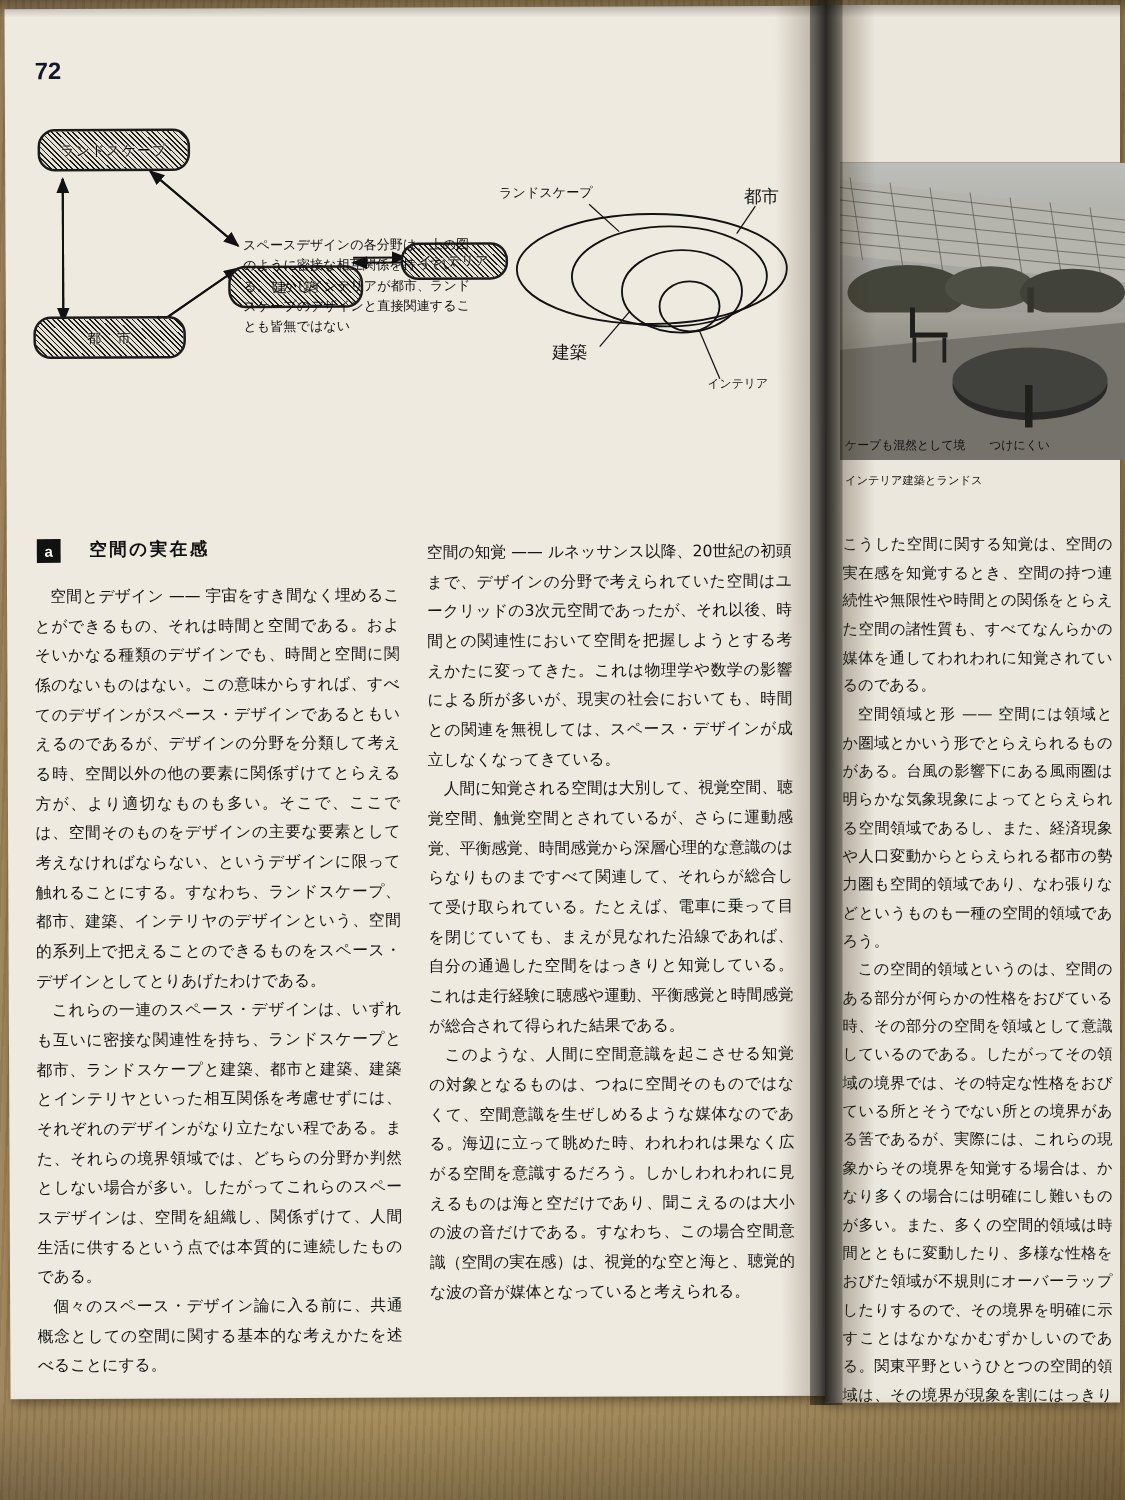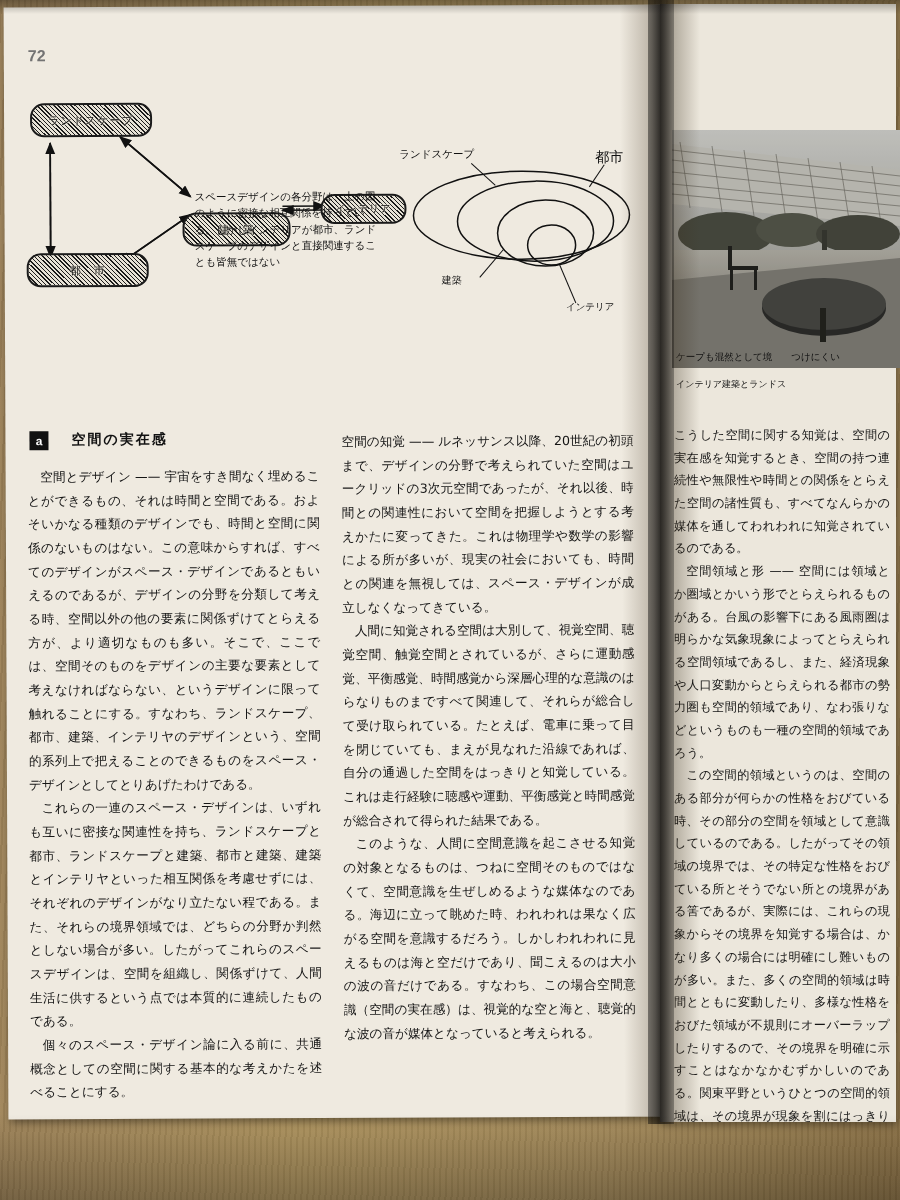--- a/index.html
+++ b/index.html
@@ -60,22 +60,22 @@
     background: linear-gradient(to right, rgba(0,0,0,0.42) 0%, rgba(0,0,0,0.62) 45%, rgba(0,0,0,0.30) 100%);
     z-index: 6;
     pointer-events: none;
   }
 
   .page-num {
     position: absolute;
     left: 24px; top: 40px;
     font-family: "Liberation Sans", sans-serif;
     font-weight: bold;
-    font-size: 16px;
-    color: #737373;
+    font-size: 19px;
+    color: #0f172a;
   }
 
   
   .fig1 { position: absolute; left: 20px; top: 78px; width: 380px; height: 250px; }
   .node {
     position: absolute;
     border: 2px solid #1b1b1b;
     border-radius: 14px;
     background:
       repeating-linear-gradient(45deg, #1b1b1b 0px, #1b1b1b 1px, #e7e2d6 1px, #e7e2d6 3px);
@@ -219,21 +219,21 @@
         <ellipse cx="146" cy="108" rx="48" ry="33" fill="none" stroke="#111" stroke-width="1.5"></ellipse>
         <ellipse cx="152" cy="120" rx="24" ry="20" fill="none" stroke="#111" stroke-width="1.5"></ellipse>
 
         <line x1="72" y1="38" x2="96" y2="60" stroke="#111" stroke-width="1"></line>
         <line x1="205" y1="40" x2="190" y2="62" stroke="#111" stroke-width="1"></line>
         <line x1="80" y1="152" x2="104" y2="124" stroke="#111" stroke-width="1"></line>
         <line x1="176" y1="178" x2="160" y2="140" stroke="#111" stroke-width="1"></line>
       </svg>
       <div style="position:absolute; left:0px; top:22px; font-family:'Liberation Sans',sans-serif; font-size:10.5px; color:#111;">ランドスケープ</div>
       <div style="position:absolute; left:196px; top:24px; font-family:Liberation Mono, monospace; font-size:14px; color:#111;">都市</div>
-      <div style="position:absolute; left:42px; top:148px; font-family:'Liberation Sans',sans-serif; font-size:10px; color:#111;">建築</div>
+      <div style="position:absolute; left:42px; top:148px; font-family:'Liberation Sans',sans-serif; font-size:14px; color:#111;">建築</div>
       <div style="position:absolute; left:166px; top:176px; font-family:'Liberation Sans',sans-serif; font-size:9.5px; color:#111;">インテリア</div>
     </div>
 
     <div class="sec-marker">a</div>
     <div class="sec-title">空間の実在感</div>
 
     <div class="col col-1">
       <p>空間とデザイン —— 宇宙をすき間なく埋めることができるもの、それは時間と空間である。およそいかなる種類のデザインでも、時間と空間に関係のないものはない。この意味からすれば、すべてのデザインがスペース・デザインであるともいえるのであるが、デザインの分野を分類して考える時、空間以外の他の要素に関係ずけてとらえる方が、より適切なものも多い。そこで、ここでは、空間そのものをデザインの主要な要素として考えなければならない、というデザインに限って触れることにする。すなわち、ランドスケープ、都市、建築、インテリヤのデザインという、空間的系列上で把えることのできるものをスペース・デザインとしてとりあげたわけである。</p>
       <p>これらの一連のスペース・デザインは、いずれも互いに密接な関連性を持ち、ランドスケープと都市、ランドスケープと建築、都市と建築、建築とインテリヤといった相互関係を考慮せずには、それぞれのデザインがなり立たない程である。また、それらの境界領域では、どちらの分野か判然としない場合が多い。したがってこれらのスペースデザインは、空間を組織し、関係ずけて、人間生活に供するという点では本質的に連続したものである。</p>
       <p>個々のスペース・デザイン論に入る前に、共通概念としての空間に関する基本的な考えかたを述べることにする。</p>

